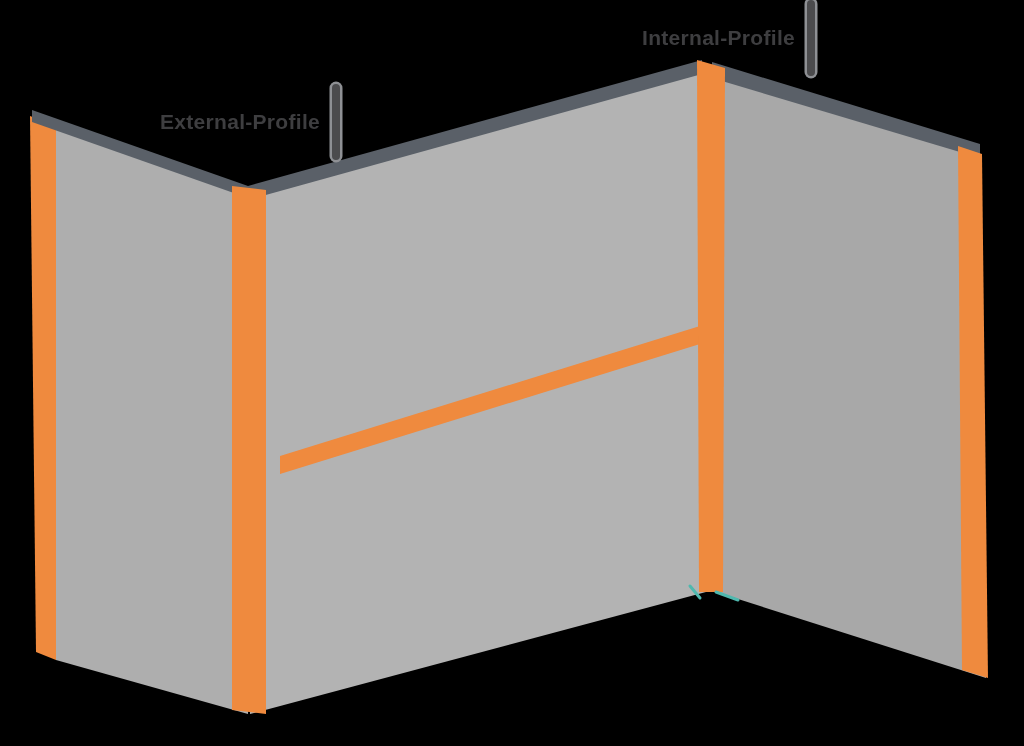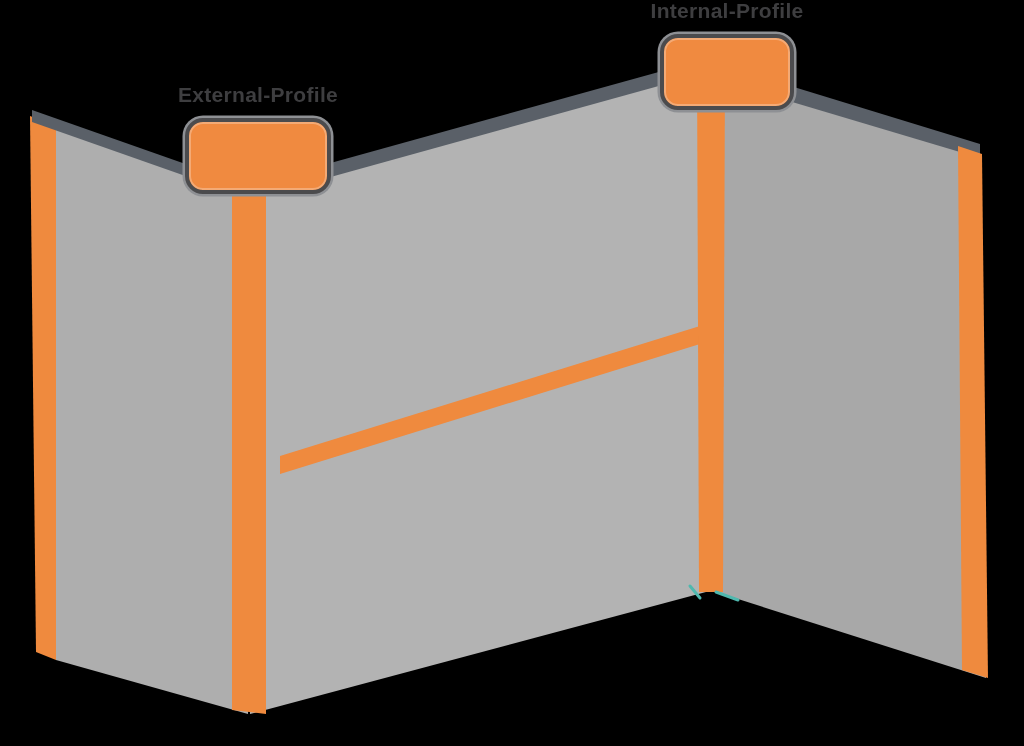--- a/index.html
+++ b/index.html
@@ -24,41 +24,40 @@
   .fill-panel-mid   { fill: var(--panel-mid); }
   .fill-panel-right { fill: var(--panel-right); }
   .fill-cap         { fill: var(--cap); }
   .fill-orange      { fill: var(--orange); }
   .stroke-teal      { stroke: var(--accent-teal); stroke-width: 3; fill: none; stroke-linecap: round; }
 
   
   .marker {
     position: absolute;
     display: flex;
-    flex-direction: column;
     align-items: center;
     gap: 12px;
   }
   .marker-label {
     font-weight: bold;
     font-size: 21px;
     line-height: 22px;
     color: var(--label-text, #3e3e40);
     letter-spacing: 0.3px;
     white-space: nowrap;
   }
   .marker-button {
     background: var(--button-fill, #f08a40);
     border: 4px solid var(--button-border, #4b4b4d);
     border-radius: 18px;
     box-shadow: 0 0 0 2.5px var(--button-ring, #8e9094),
                 inset 0 0 0 2px rgba(255,255,255,0.28);
     cursor: pointer;
   }
-  .marker-external { left: 168px; top: 84px;  width: 180px; align-items: center; }
+  .marker-external { left: 160px; top: 84px;  width: 180px; align-items: center; }
   .marker-internal { left: 642px; top: 0px;   width: 170px; }
   .marker-j        { left: 860px; top: 42px;  width: 140px; }
   .marker-h        { left: 430px; top: 300px; width: 150px; }
 
   .btn-external { width: 138px; height: 68px; }
   .btn-internal { width: 126px; height: 68px; }
   .btn-j        { width: 112px; height: 64px; }
   .btn-h        { width: 128px; height: 74px; }
 </style>
 </head>

